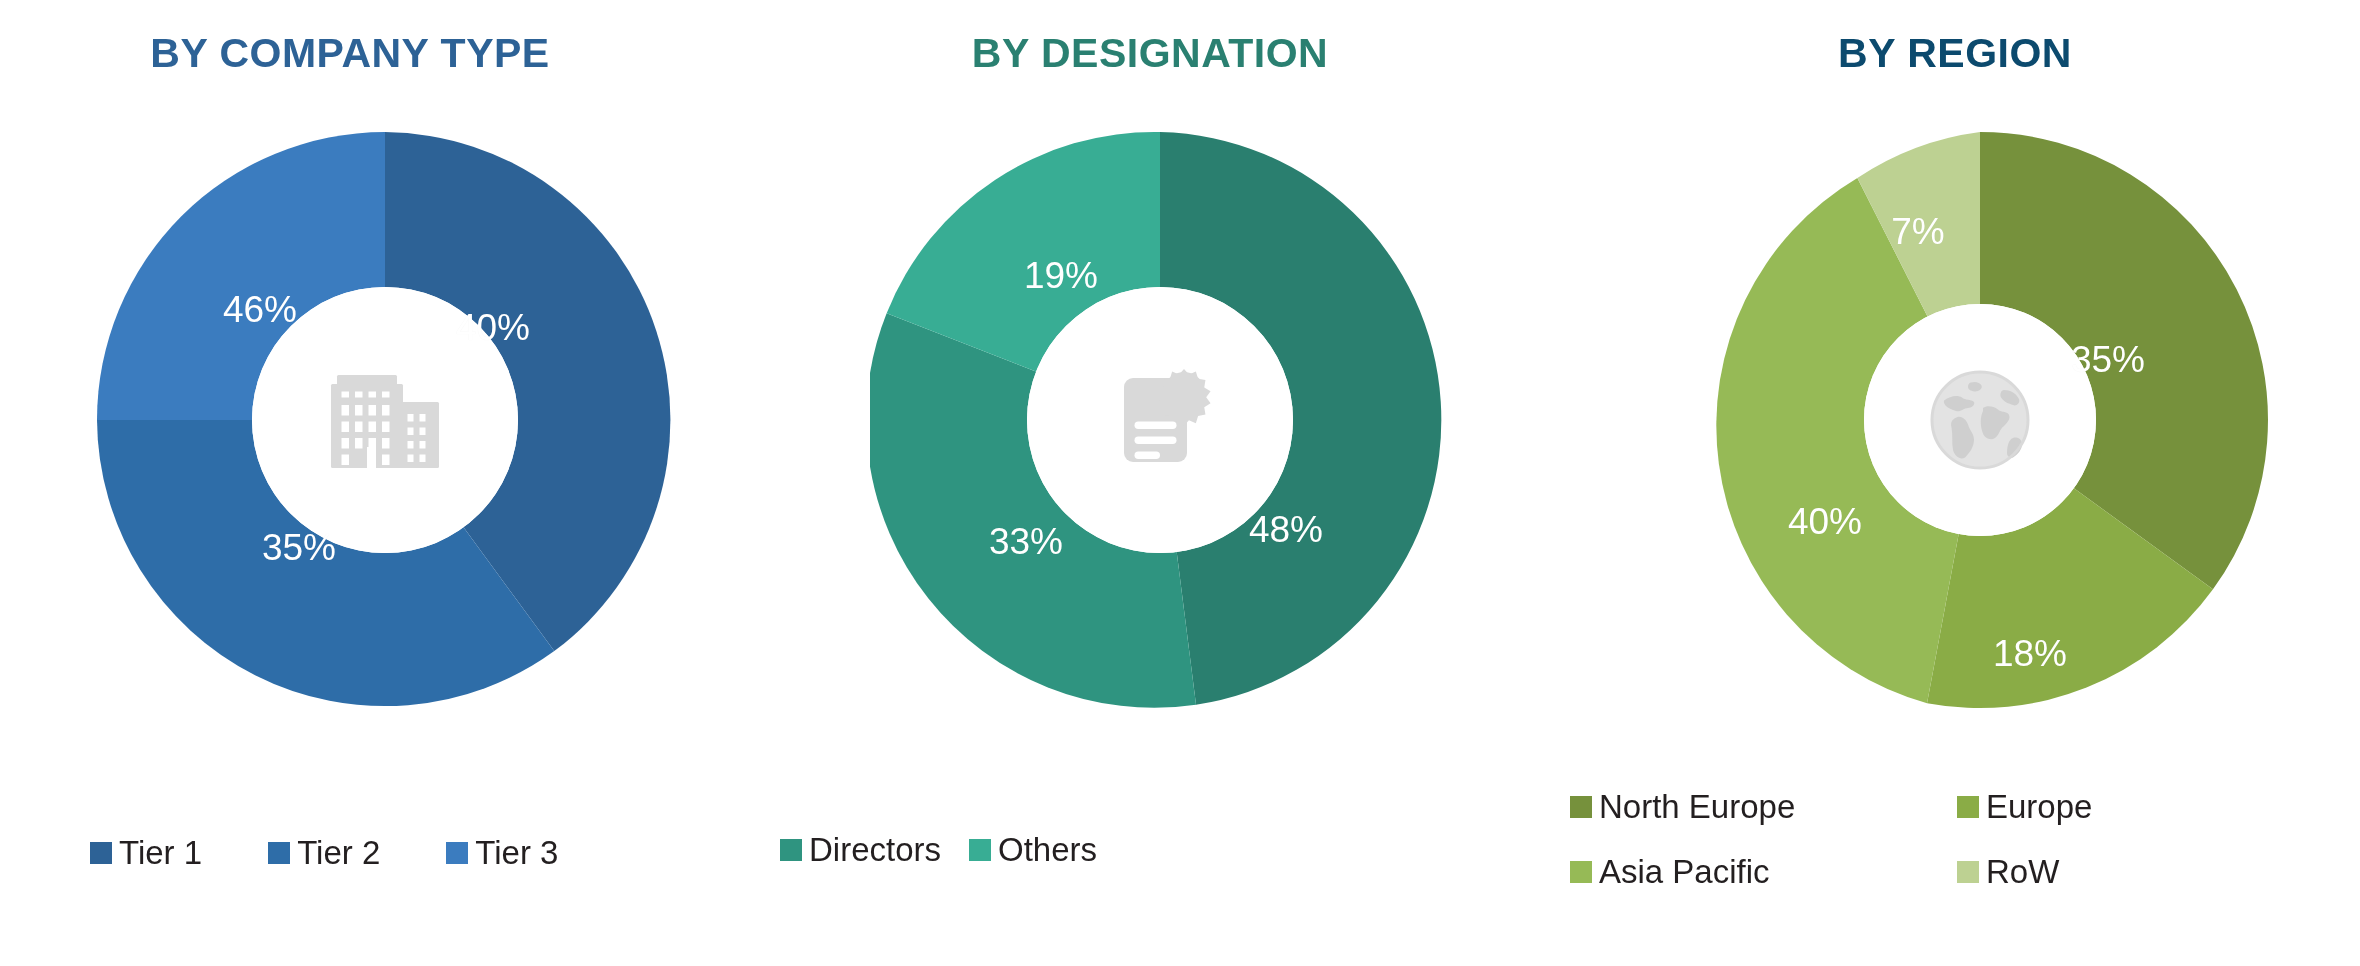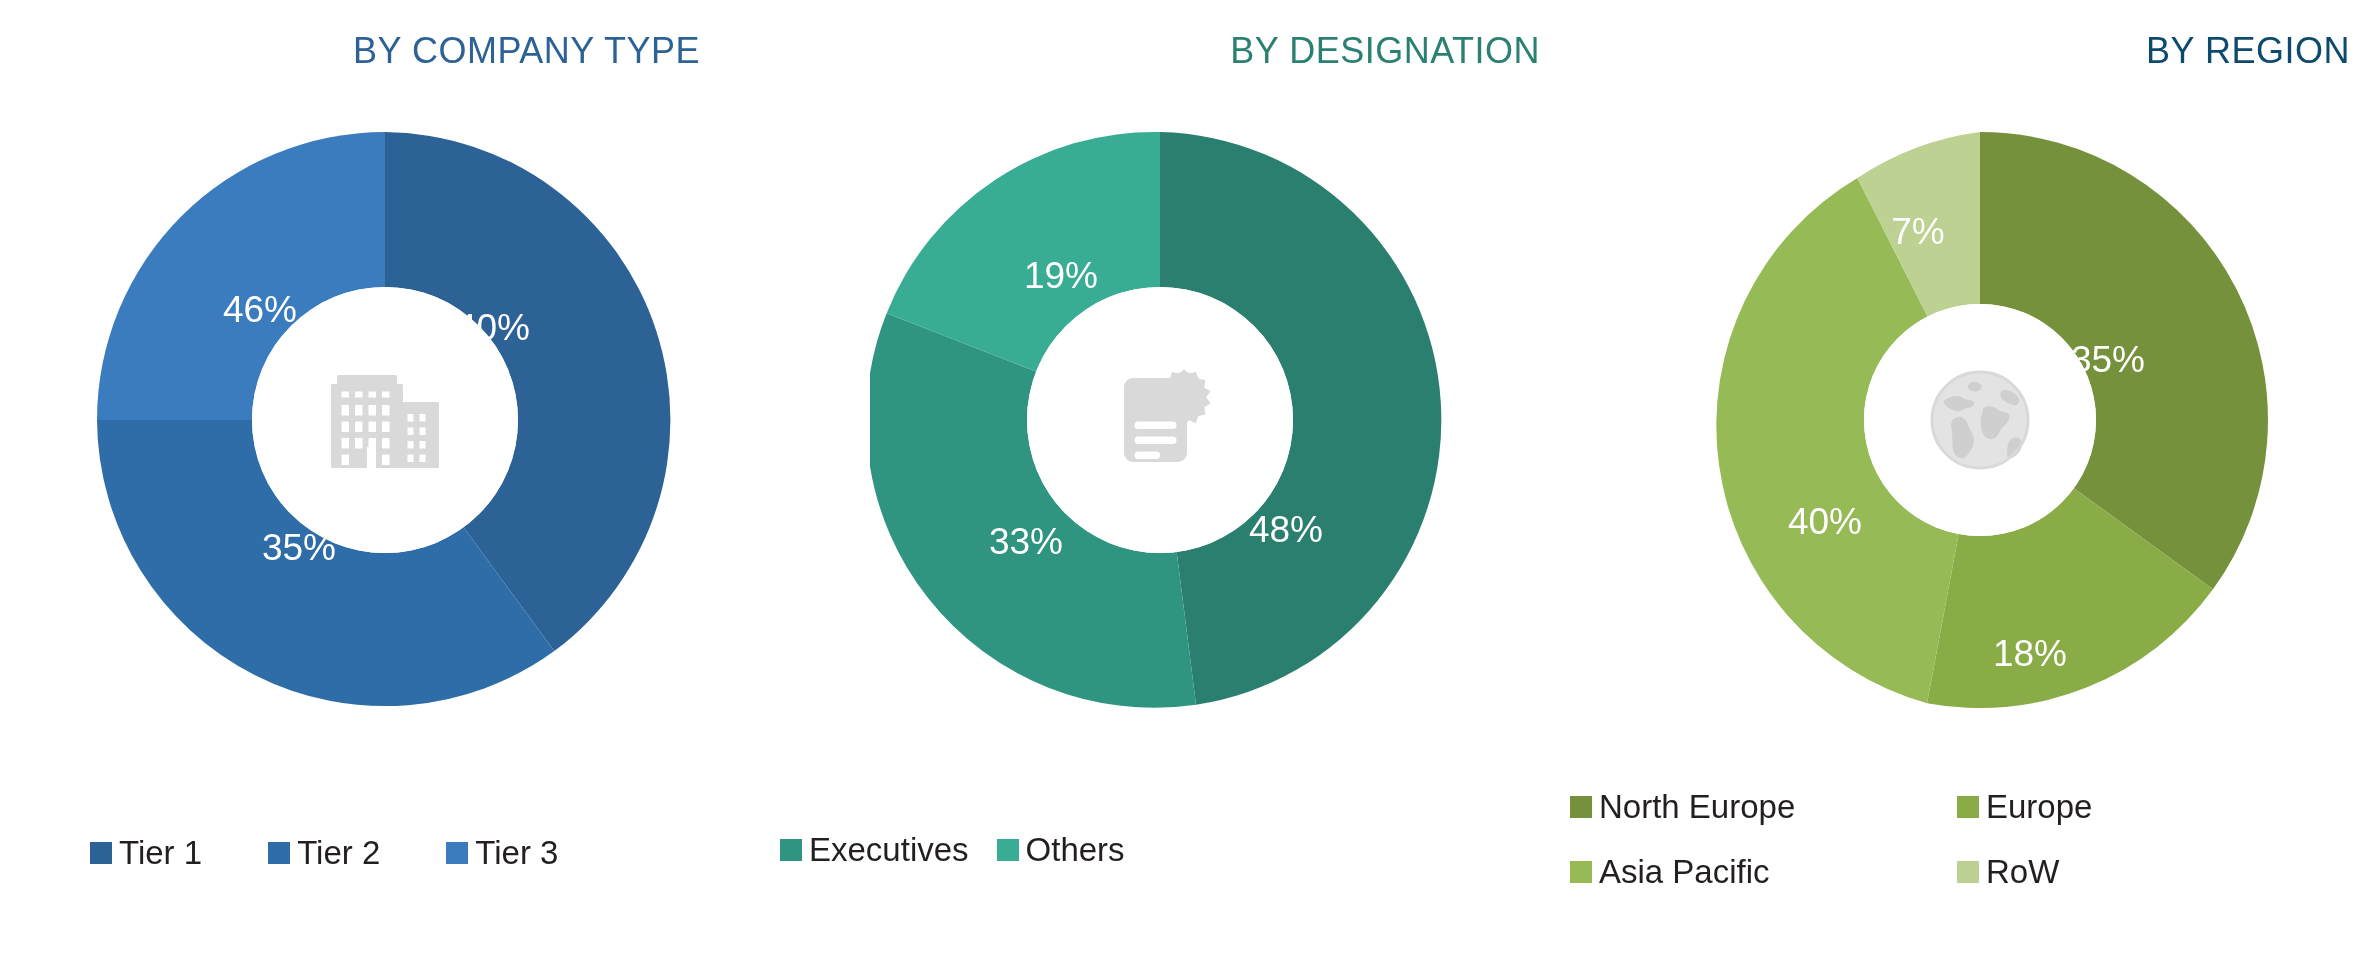--- a/index.html
+++ b/index.html
@@ -29,24 +29,24 @@
   }
   .panel-company { width: 760px; }
   .panel-designation { width: 800px; }
   .panel-region { width: 800px; }
 
   .panel-title {
     position: absolute;
     top: 30px;
     left: 0;
     right: 0;
-    text-align: right;
-    font-size: 36px;
+    text-align: center;
+    font-size: 41px;
     letter-spacing: 0.5px;
-    font-weight: 400;
+    font-weight: 700;
     white-space: nowrap;
   }
   .panel-company .panel-title { color: #2D6296; padding-right: 60px; }
   .panel-designation .panel-title { color: #2A8071; padding-right: 20px; }
   .panel-region .panel-title { color: #0c4a6e; padding-right: 10px; }
 
   
   .donut-wrap {
     position: absolute;
     top: 130px;
@@ -263,21 +263,21 @@
 
         <div class="slice-label" style="left:416px; top:400px;">48%</div>
         <div class="slice-label" style="left:156px; top:412px;">33%</div>
         <div class="slice-label" style="left:191px; top:146px;">19%</div>
       </div>
     </div>
 
     <div class="legend legend-designation">
       <div class="legend-item">
         <span class="legend-swatch" style="background:#2F9480"></span>
-        <span class="legend-label">Executives</span>
+        <span class="legend-label">Directors</span>
       </div>
       <div class="legend-item">
         <span class="legend-swatch" style="background:#38AD94"></span>
         <span class="legend-label">Others</span>
       </div>
     </div>
   </div>
 
   <div class="panel panel-region">
     <div class="panel-title">BY REGION</div>

